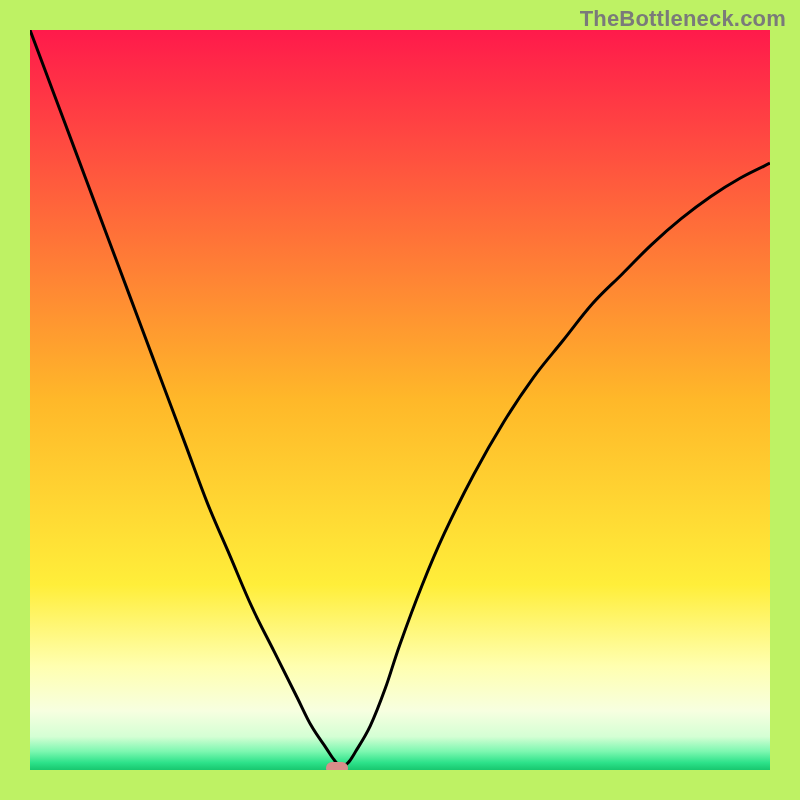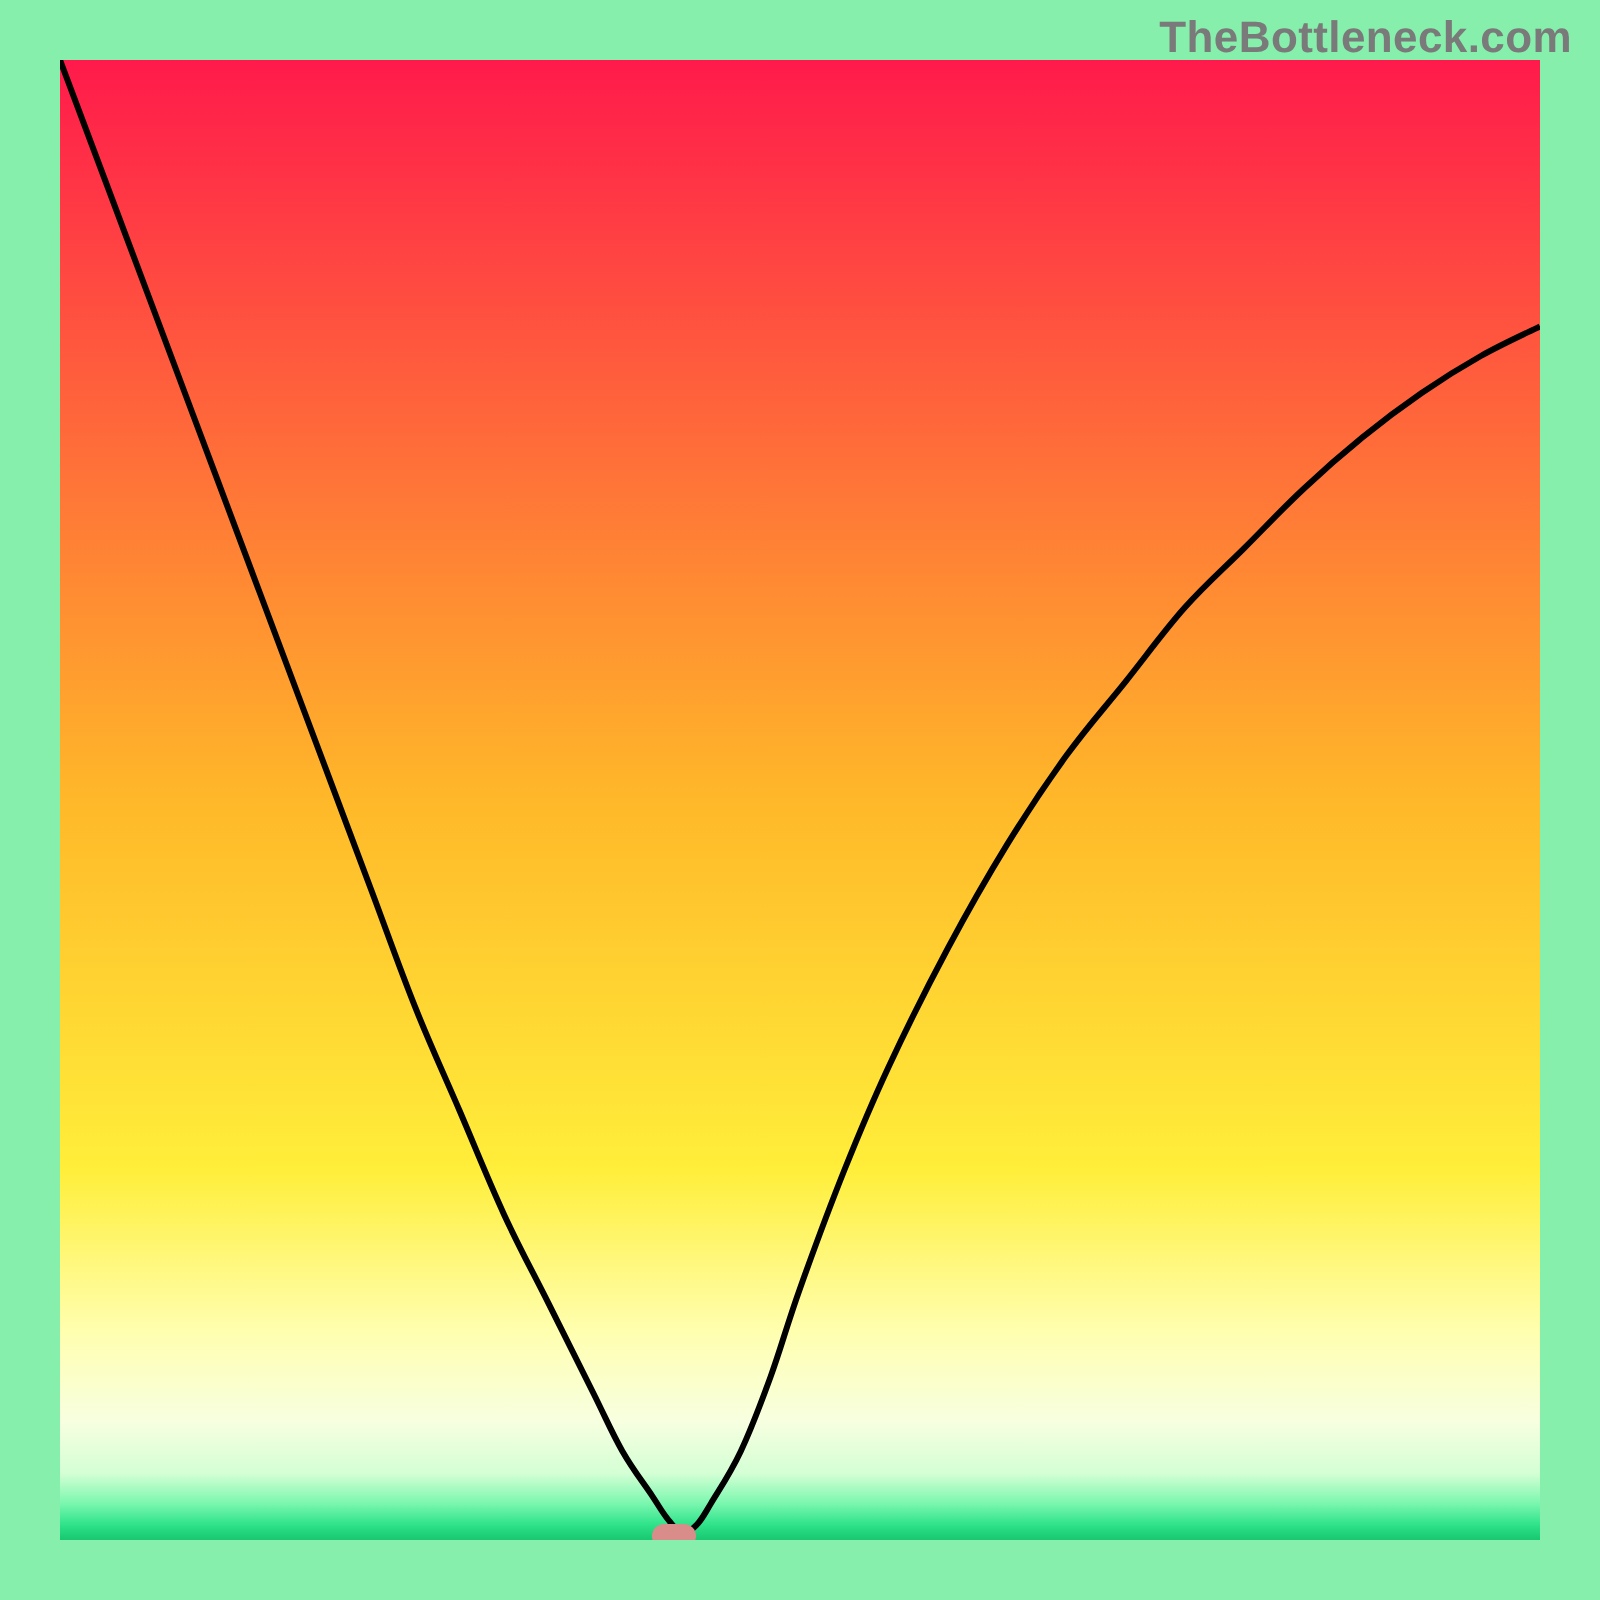--- a/index.html
+++ b/index.html
@@ -10,21 +10,21 @@
     background: #000;
     overflow: hidden;
     font-family: Arial, Helvetica, sans-serif;
   }
   .frame {
     position: absolute;
     left: 0;
     top: 0;
     width: 800px;
     height: 800px;
-    background: #86efac;
+    background: #bef264;
   }
   .plot-area {
     position: absolute;
     left: 30px;
     top: 30px;
     width: 740px;
     height: 740px;
     overflow: hidden;
   }
   .gradient-bg {

